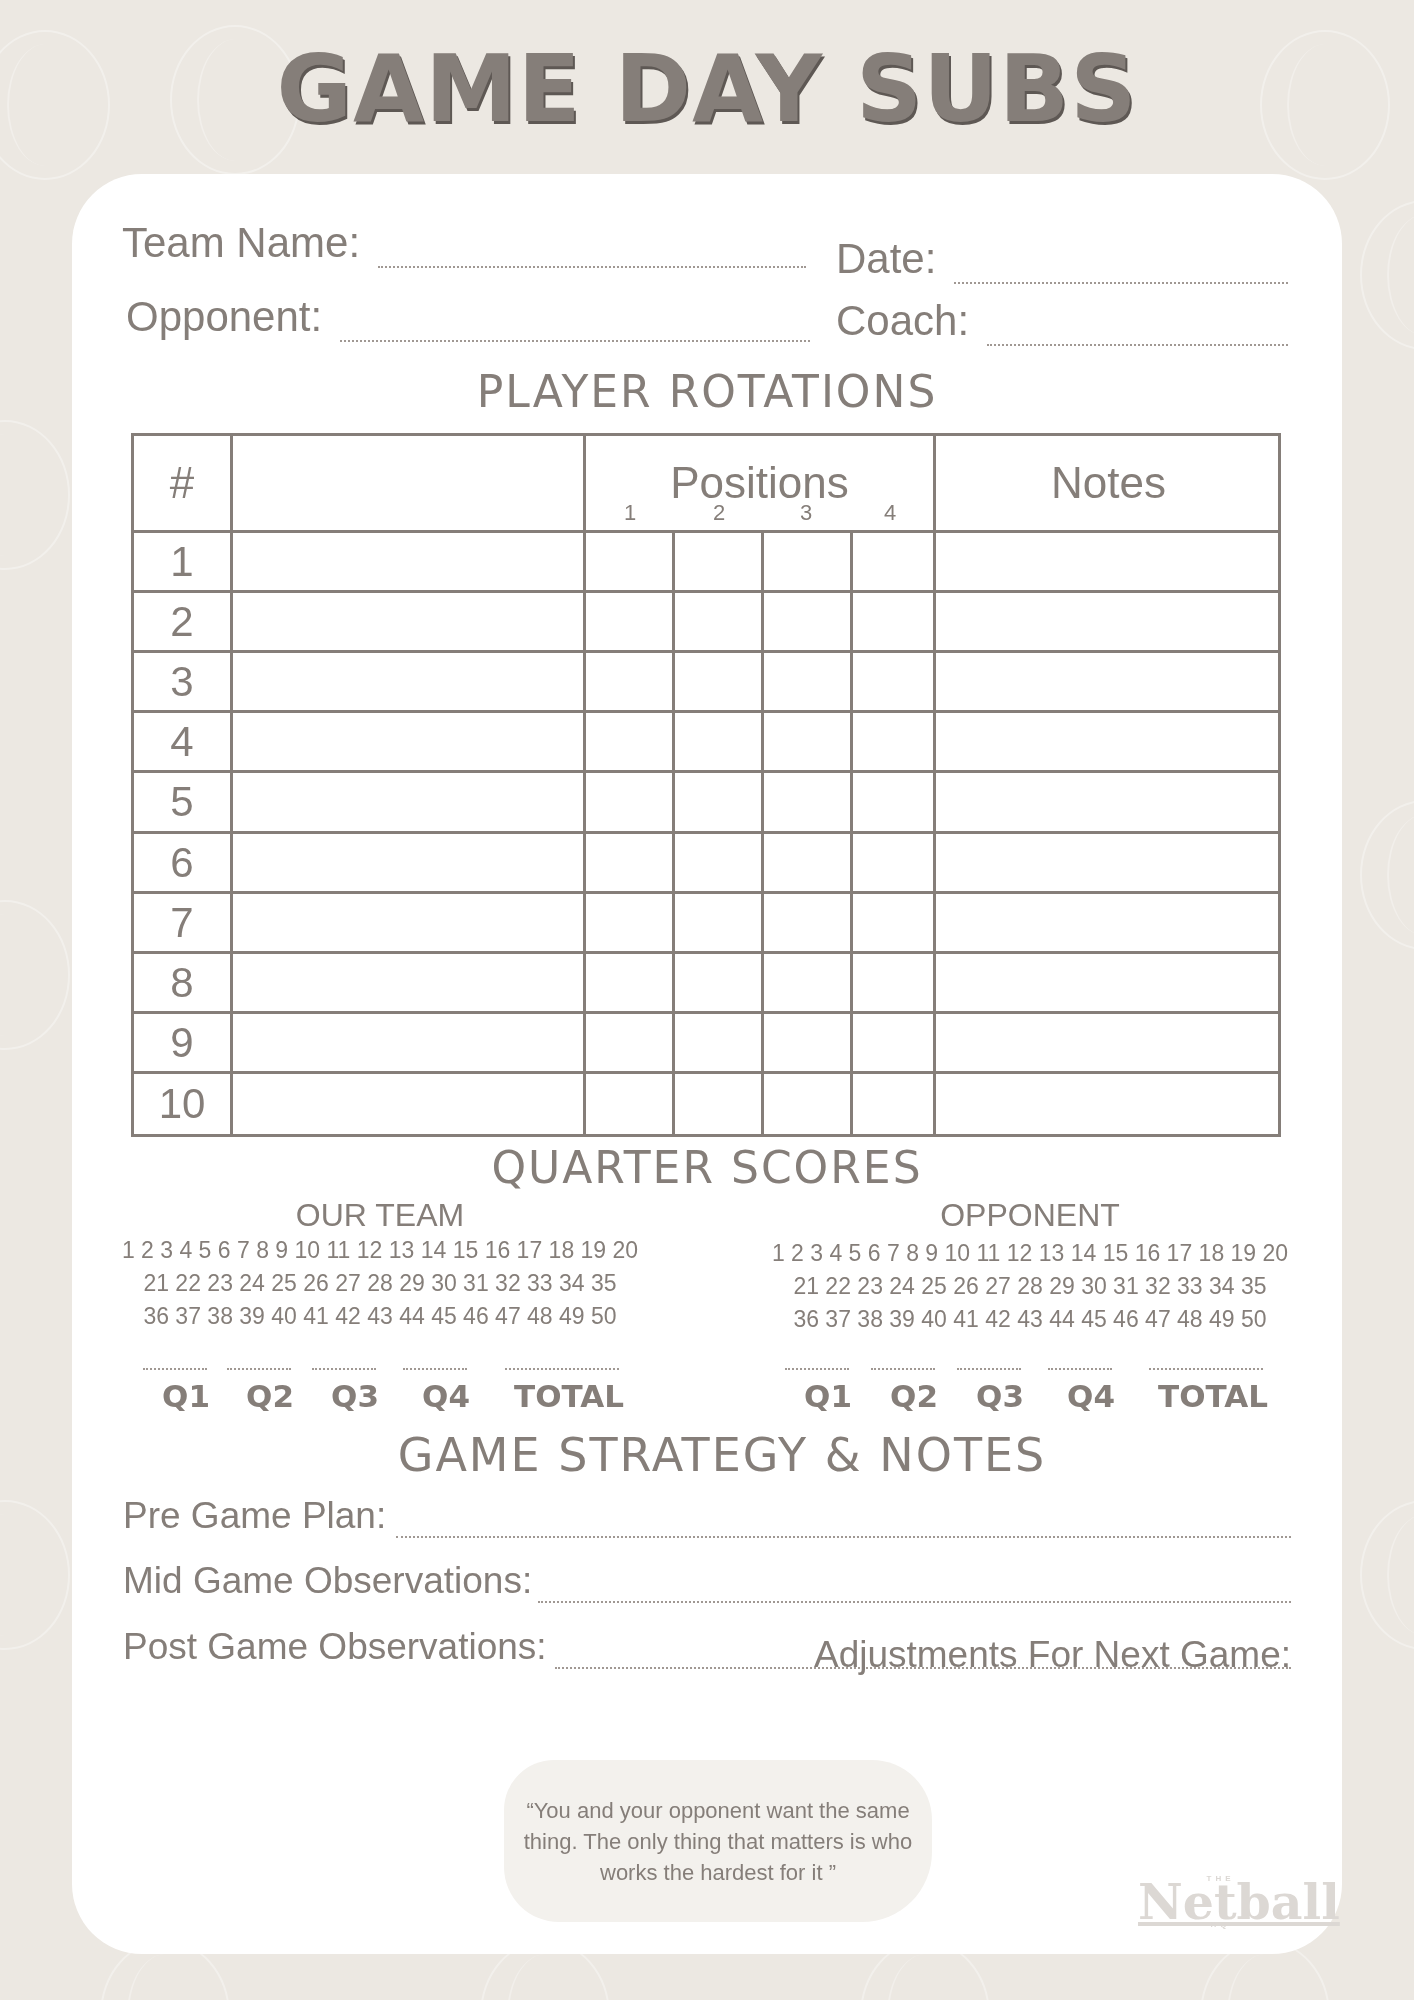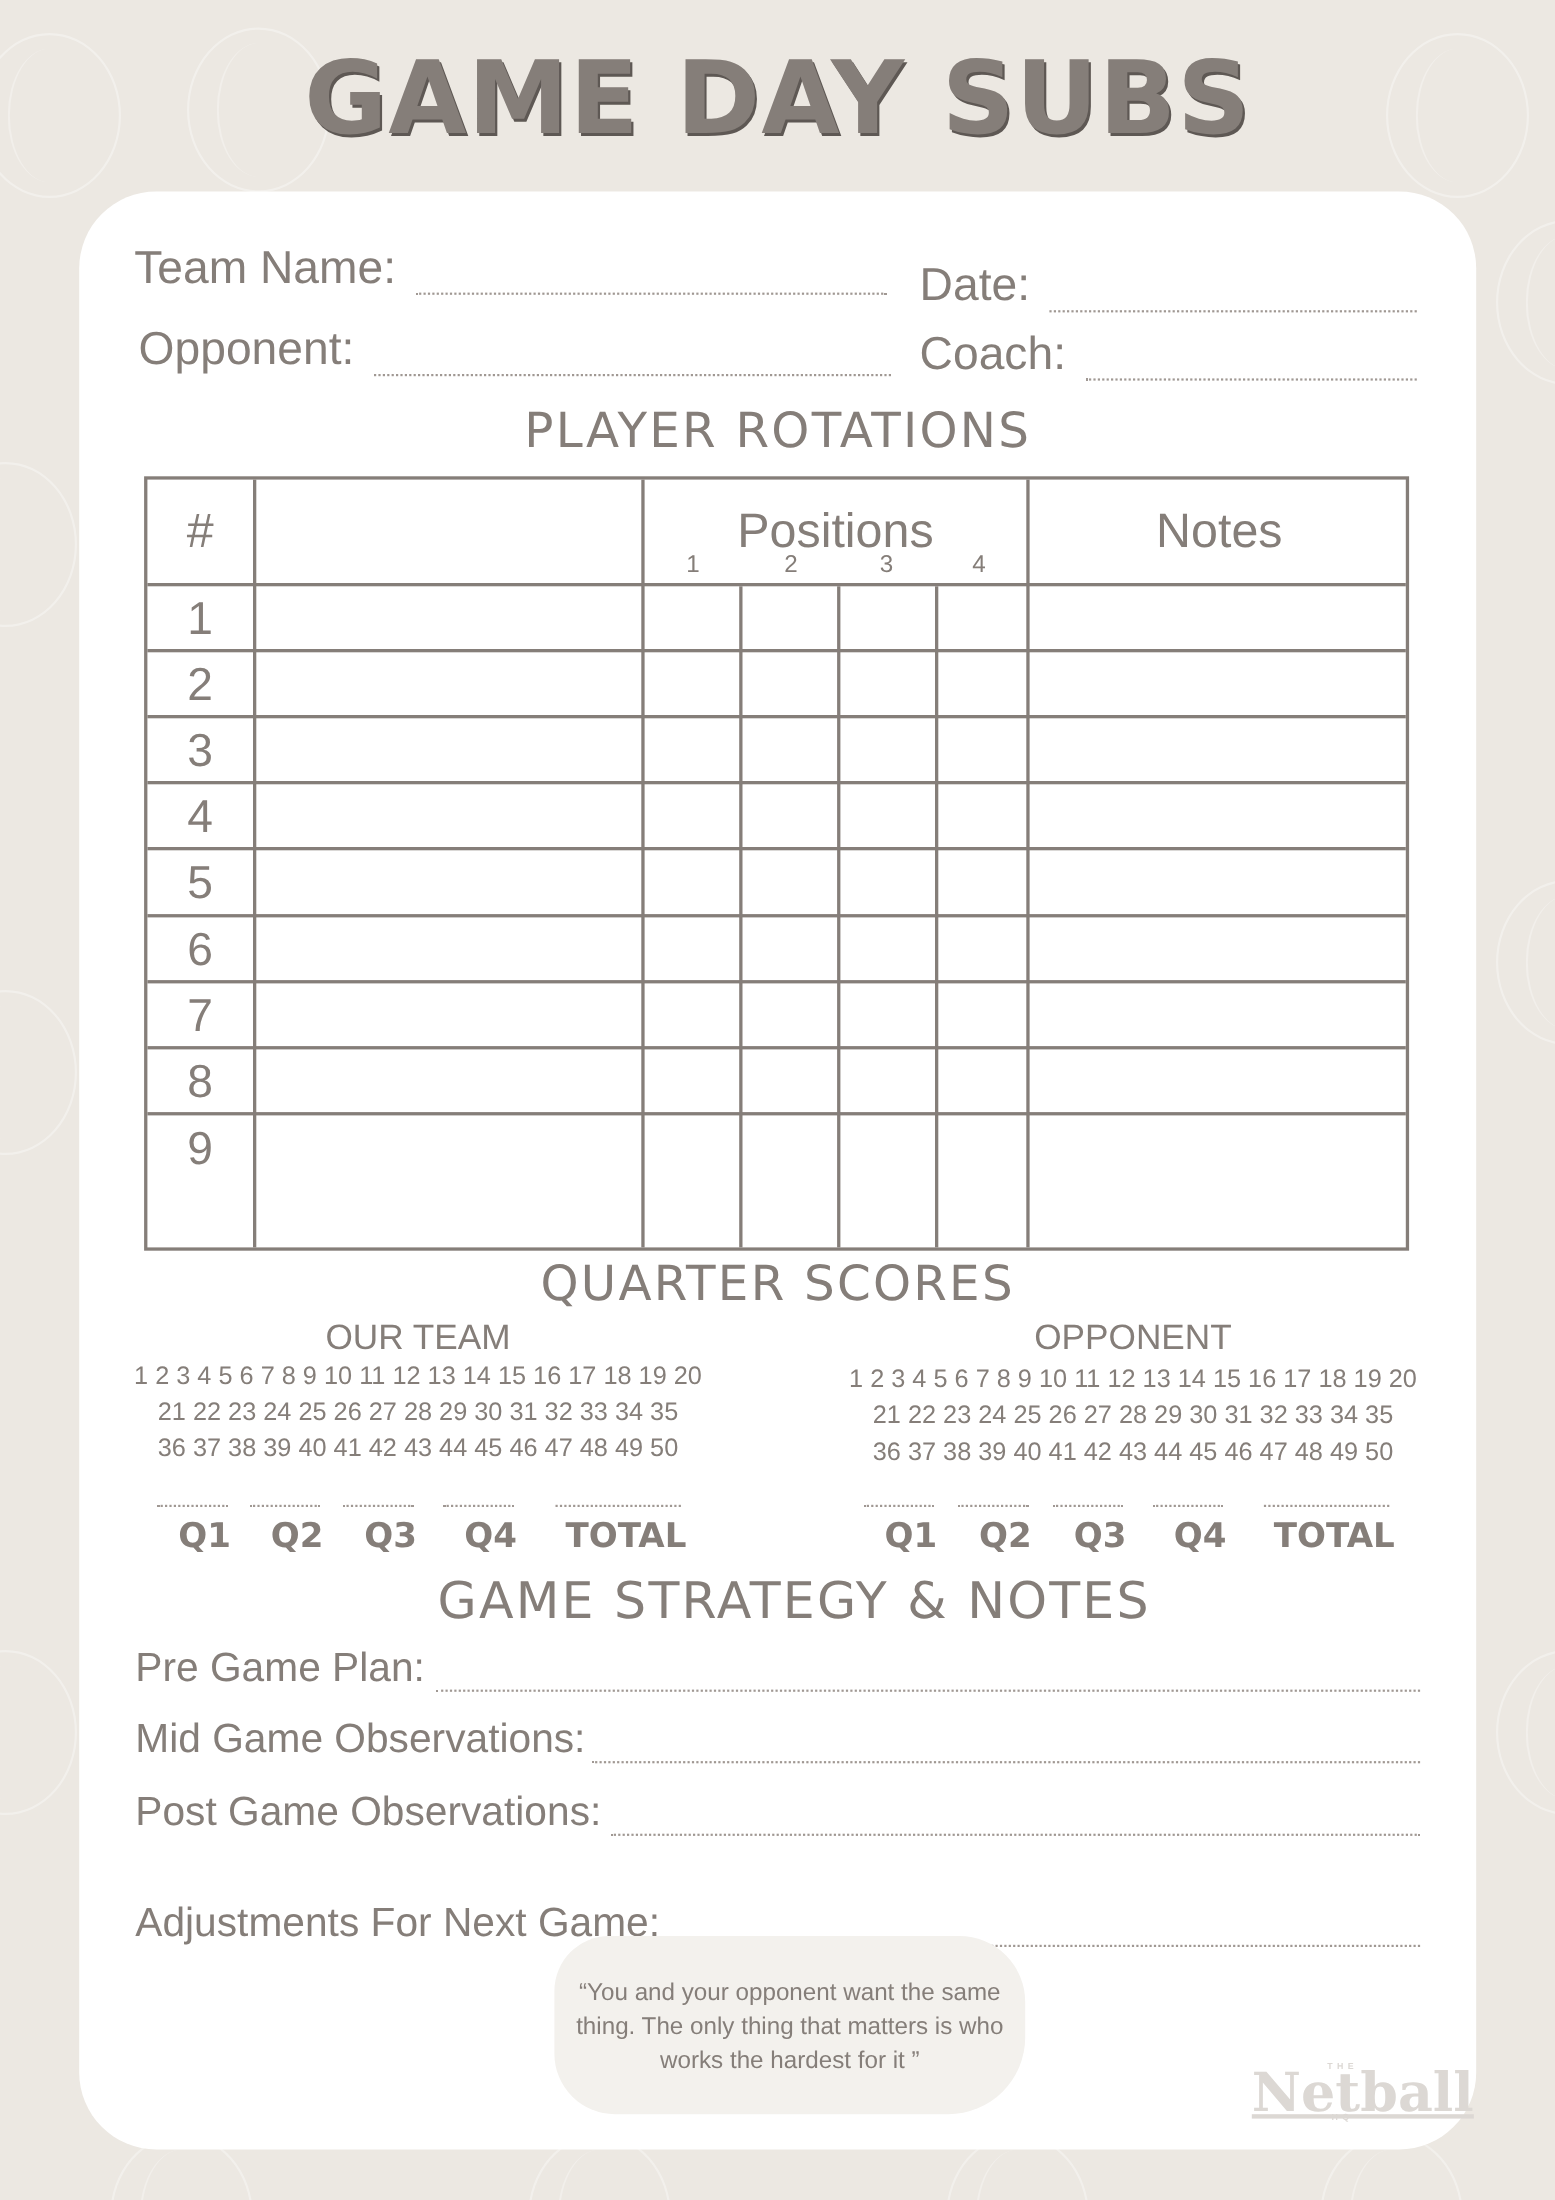--- a/index.html
+++ b/index.html
@@ -167,20 +167,25 @@
     <div class="row" style="top:421px;height:60px;">
       <span class="rownum">8</span>
       <span class="cell-click" style="left:99px;width:350px;"></span>
       <span class="cell-click" style="left:802px;width:345px;"></span>
     </div>
     <div class="row" style="top:481px;height:60px;">
       <span class="rownum">9</span>
       <span class="cell-click" style="left:99px;width:350px;"></span>
       <span class="cell-click" style="left:802px;width:345px;"></span>
     </div>
+    <div class="row" style="top:541px;height:60px;">
+      <span class="rownum">10</span>
+      <span class="cell-click" style="left:99px;width:350px;"></span>
+      <span class="cell-click" style="left:802px;width:345px;"></span>
+    </div>
   </div>
 </div>
 
 <div class="section-title" style="top:1142px;font-size:44px;">QUARTER SCORES</div>
 
 <div class="score-head" style="left:120px;top:1197px;width:520px;">OUR TEAM</div>
 <div class="score-nums" style="left:110px;top:1234px;width:540px;">
   <div>1 2 3 4 5 6 7 8 9 10 11 12 13 14 15 16 17 18 19 20</div>
   <div>21 22 23 24 25 26 27 28 29 30 31 32 33 34 35</div>
   <div>36 37 38 39 40 41 42 43 44 45 46 47 48 49 50</div>
@@ -242,21 +247,21 @@
   <span class="line" style="margin-left:10px;"></span>
 </div>
 <div class="field" style="left:123px;top:1553px;width:1168px;height:46px;">
   <span class="label" style="font-size:37px;">Mid Game Observations:</span>
   <span class="line" style="margin-left:6px;"></span>
 </div>
 <div class="field" style="left:123px;top:1615px;width:1168px;height:50px;">
   <span class="label" style="font-size:37px;">Post Game Observations:</span>
   <span class="line" style="margin-left:8px;"></span>
 </div>
-<div class="field" style="left:123px;top:1716px;width:1168px;height:50px;">
+<div class="field" style="left:123px;top:1636px;width:1168px;height:50px;flex-direction:column;">
   <span class="label" style="font-size:37px;">Adjustments For Next Game:</span>
   <span class="line" style="margin-left:8px;"></span>
 </div>
 
 <div class="quote">
   <span>“You and your opponent want the same thing. The only thing that matters is who works the hardest for it ”</span>
 </div>
 
 <div class="logo">
   <div class="small">THE</div>

